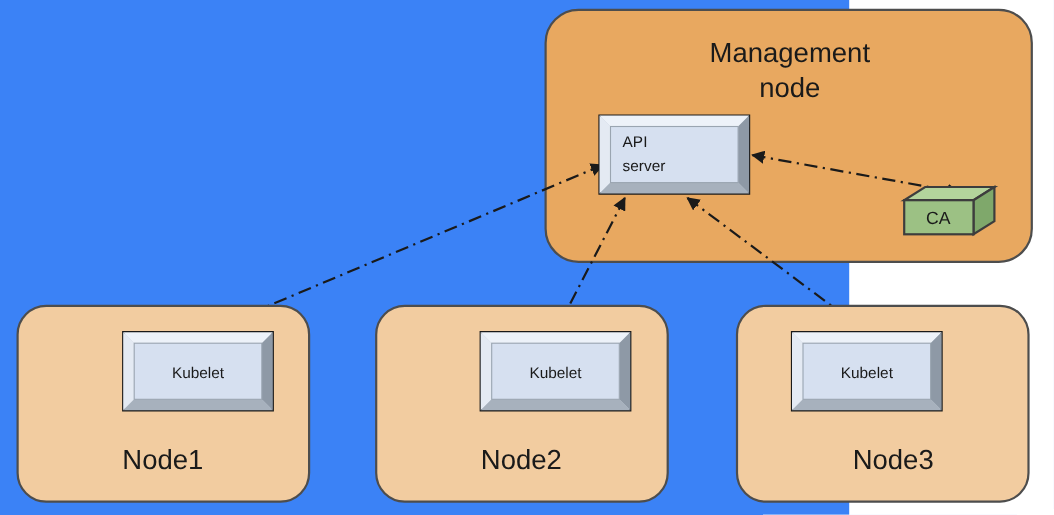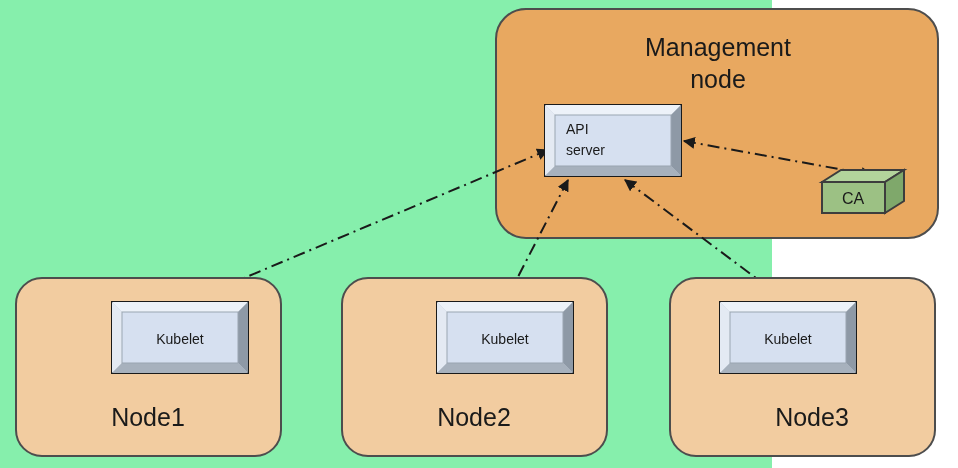--- a/index.html
+++ b/index.html
@@ -10,21 +10,21 @@
   body {
     width: 958px;
     height: 468px;
     font-family: "Liberation Sans", sans-serif;
     overflow: hidden;
   }
   #diagram-root {
     position: relative;
     width: 772px;
     height: 468px;
-    background: #86efac;
+    background: #3b82f6;
   }
   svg.canvas {
     position: absolute;
     top: 0;
     left: 0;
     width: 958px;
     height: 468px;
   }
   .grp-label {
     font-family: "Liberation Sans", sans-serif;

